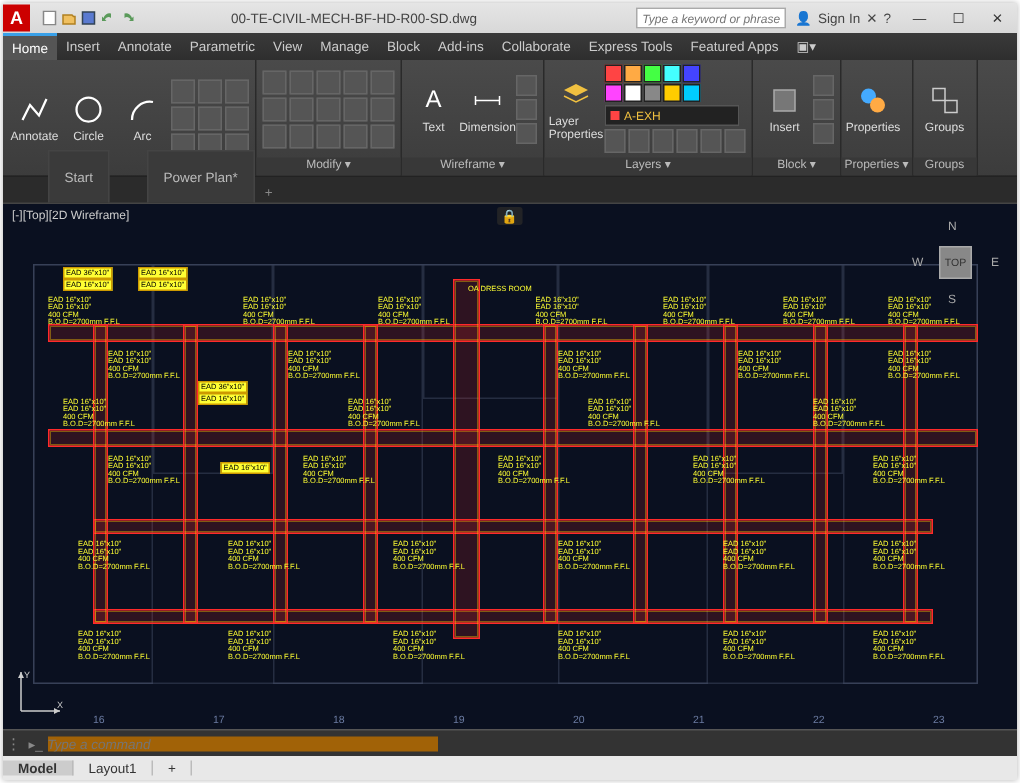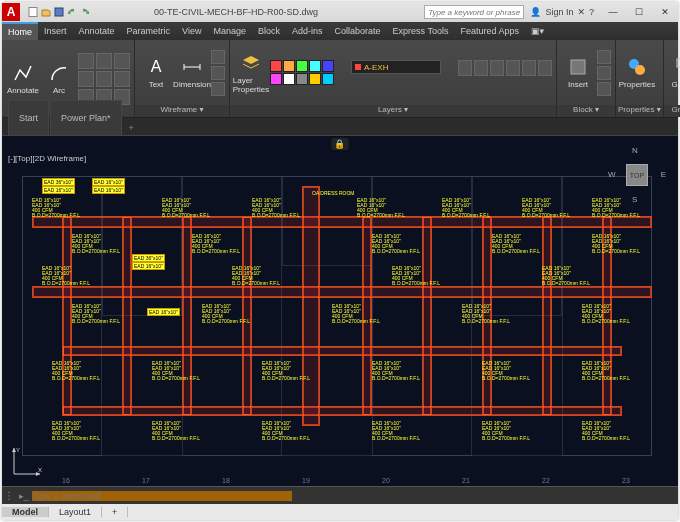--- a/index.html
+++ b/index.html
@@ -31,27 +31,27 @@
 .bigbtn { display:flex; flex-direction:column; align-items:center; justify-content:center; width:34px; height:60px; color:#ddd; font-size:8px; cursor:pointer; }
 .bigbtn .ico { width:22px; height:22px; margin-bottom:2px; display:flex; align-items:center; justify-content:center; }
 .smallgrid { display:grid; grid-template-columns:repeat(3,16px); grid-auto-rows:16px; gap:2px; }
 .smallgrid div { background:#555; border:1px solid #666; }
 .colorswatch { display:grid; grid-template-columns:repeat(5,12px); grid-auto-rows:12px; gap:1px; }
 .colorswatch div { border:1px solid #222; }
 .layercombo { width:90px; height:14px; background:#222; border:1px solid #555; color:#f0c040; font-size:8px; padding:0 3px; display:flex; align-items:center; }
 
 
 .doctabs { height:18px; background:#2b2b2b; display:flex; align-items:flex-end; font-size:9px; color:#bbb; padding-left:6px; gap:1px; border-bottom:1px solid #444; }
-.doctabs .dtab { padding:12px 10px; background:#3a3a3a; border:1px solid #444; border-bottom:none; cursor:pointer; }
+.doctabs .dtab { padding:12px 10px; background:#3a3a3a; border:1px solid #444; border-bottom:none; cursor:pointer;margin-left:24px; }
 .doctabs .dtab.active { background:#222; color:#fff; }
 .doctabs .plus { padding:2px 6px; color:#888; }
 
 
 .viewport { flex:1; position:relative; background:#0a1020; overflow:hidden; }
-.vp-label { position:absolute; top:18px; left:6px; font-size:8px; color:#ccc; z-index:5; }
+.vp-label { position:absolute; top:3px; left:6px; font-size:8px; color:#ccc; z-index:5; }
 .lock { position:absolute; top:2px; left:50%; transform:translateX(-50%); font-size:9px; color:#aaa; background:rgba(40,40,40,.8); padding:1px 3px; border-radius:2px; z-index:5;}
 .compass { position:absolute; top:10px; right:12px; width:58px; height:58px; z-index:5;}
 .compass .cube { position:absolute; top:18px; left:18px; width:22px; height:22px; background:#888; border:1px solid #aaa; font-size:7px; color:#333; display:flex; align-items:center; justify-content:center; }
 .compass .dir { position:absolute; font-size:8px; color:#aaa; }
 .compass .n { top:0; left:24px; } .compass .s { bottom:0; left:24px; } .compass .e { right:0; top:24px; } .compass .w { left:0; top:24px; }
 .ucs { position:absolute; bottom:8px; left:8px; z-index:5; }
 
 
 .floorplan { position:absolute; inset:0; }
 .floorplan .ghost { position:absolute; border:1px solid rgba(90,100,130,.35); }
@@ -145,37 +145,67 @@
             <div class="ico">
               <svg width="22" height="22">
                 <path d="M3 18L8 8l6 7 5-11" stroke="#fff" fill="none" stroke-width="1.5"></path>
               </svg>
             </div>
             <span>Annotate</span>
           </div>
         <div class="bigbtn">
             <div class="ico">
               <svg width="22" height="22">
+                <circle cx="11" cy="11" r="8" stroke="#fff" fill="none" stroke-width="1.5"></circle>
+              </svg>
+            </div>
+            <span>Circle</span>
+          </div>
+        <div class="bigbtn">
+            <div class="ico">
+              <svg width="22" height="22">
                 <path d="M4 18A12 12 0 0118 6" stroke="#fff" fill="none" stroke-width="1.5"></path>
               </svg>
             </div>
             <span>Arc</span>
           </div>
         <div class="smallgrid">
             <div></div>
             <div></div>
             <div></div>
             <div></div>
             <div></div>
             <div></div>
             <div></div>
             <div></div>
             <div></div>
           </div>
       </div>
+    </div>
+    <div class="panel">
+      <div class="panel-body">
+          <div class="smallgrid" style="grid-template-columns:repeat(5,16px)">
+            <div></div>
+            <div></div>
+            <div></div>
+            <div></div>
+            <div></div>
+            <div></div>
+            <div></div>
+            <div></div>
+            <div></div>
+            <div></div>
+            <div></div>
+            <div></div>
+            <div></div>
+            <div></div>
+            <div></div>
+          </div>
+        </div>
+      <div class="panel-title">Modify ▾</div>
     </div>
     <div class="panel">
       <div class="panel-body">
         <div class="bigbtn">
             <div class="ico" style="font-size:16px;color:#fff">A</div>
             <span>Text</span>
           </div>
         <div class="bigbtn">
             <div class="ico">
               <svg width="22" height="22">
@@ -197,21 +227,21 @@
         <div class="bigbtn">
             <div class="ico">
               <svg width="22" height="22">
                 <path d="M3 8l8-4 8 4-8 4z" fill="#f0c040"></path>
                 <path d="M3 12l8 4 8-4" stroke="#f0c040" fill="none"></path>
               </svg>
             </div>
             <span style="white-space:pre">Layer
 Properties</span>
           </div>
-        <div style="display:flex;flex-direction:row;gap:17px">
+        <div style="display:flex;flex-direction:column;gap:2px">
           <div class="colorswatch">
               <div style="background:#f44"></div>
               <div style="background:#fa4"></div>
               <div style="background:#4f4"></div>
               <div style="background:#4ff"></div>
               <div style="background:#44f"></div>
               <div style="background:#f4f"></div>
               <div style="background:#fff"></div>
               <div style="background:#888"></div>
               <div style="background:#fc0"></div>

